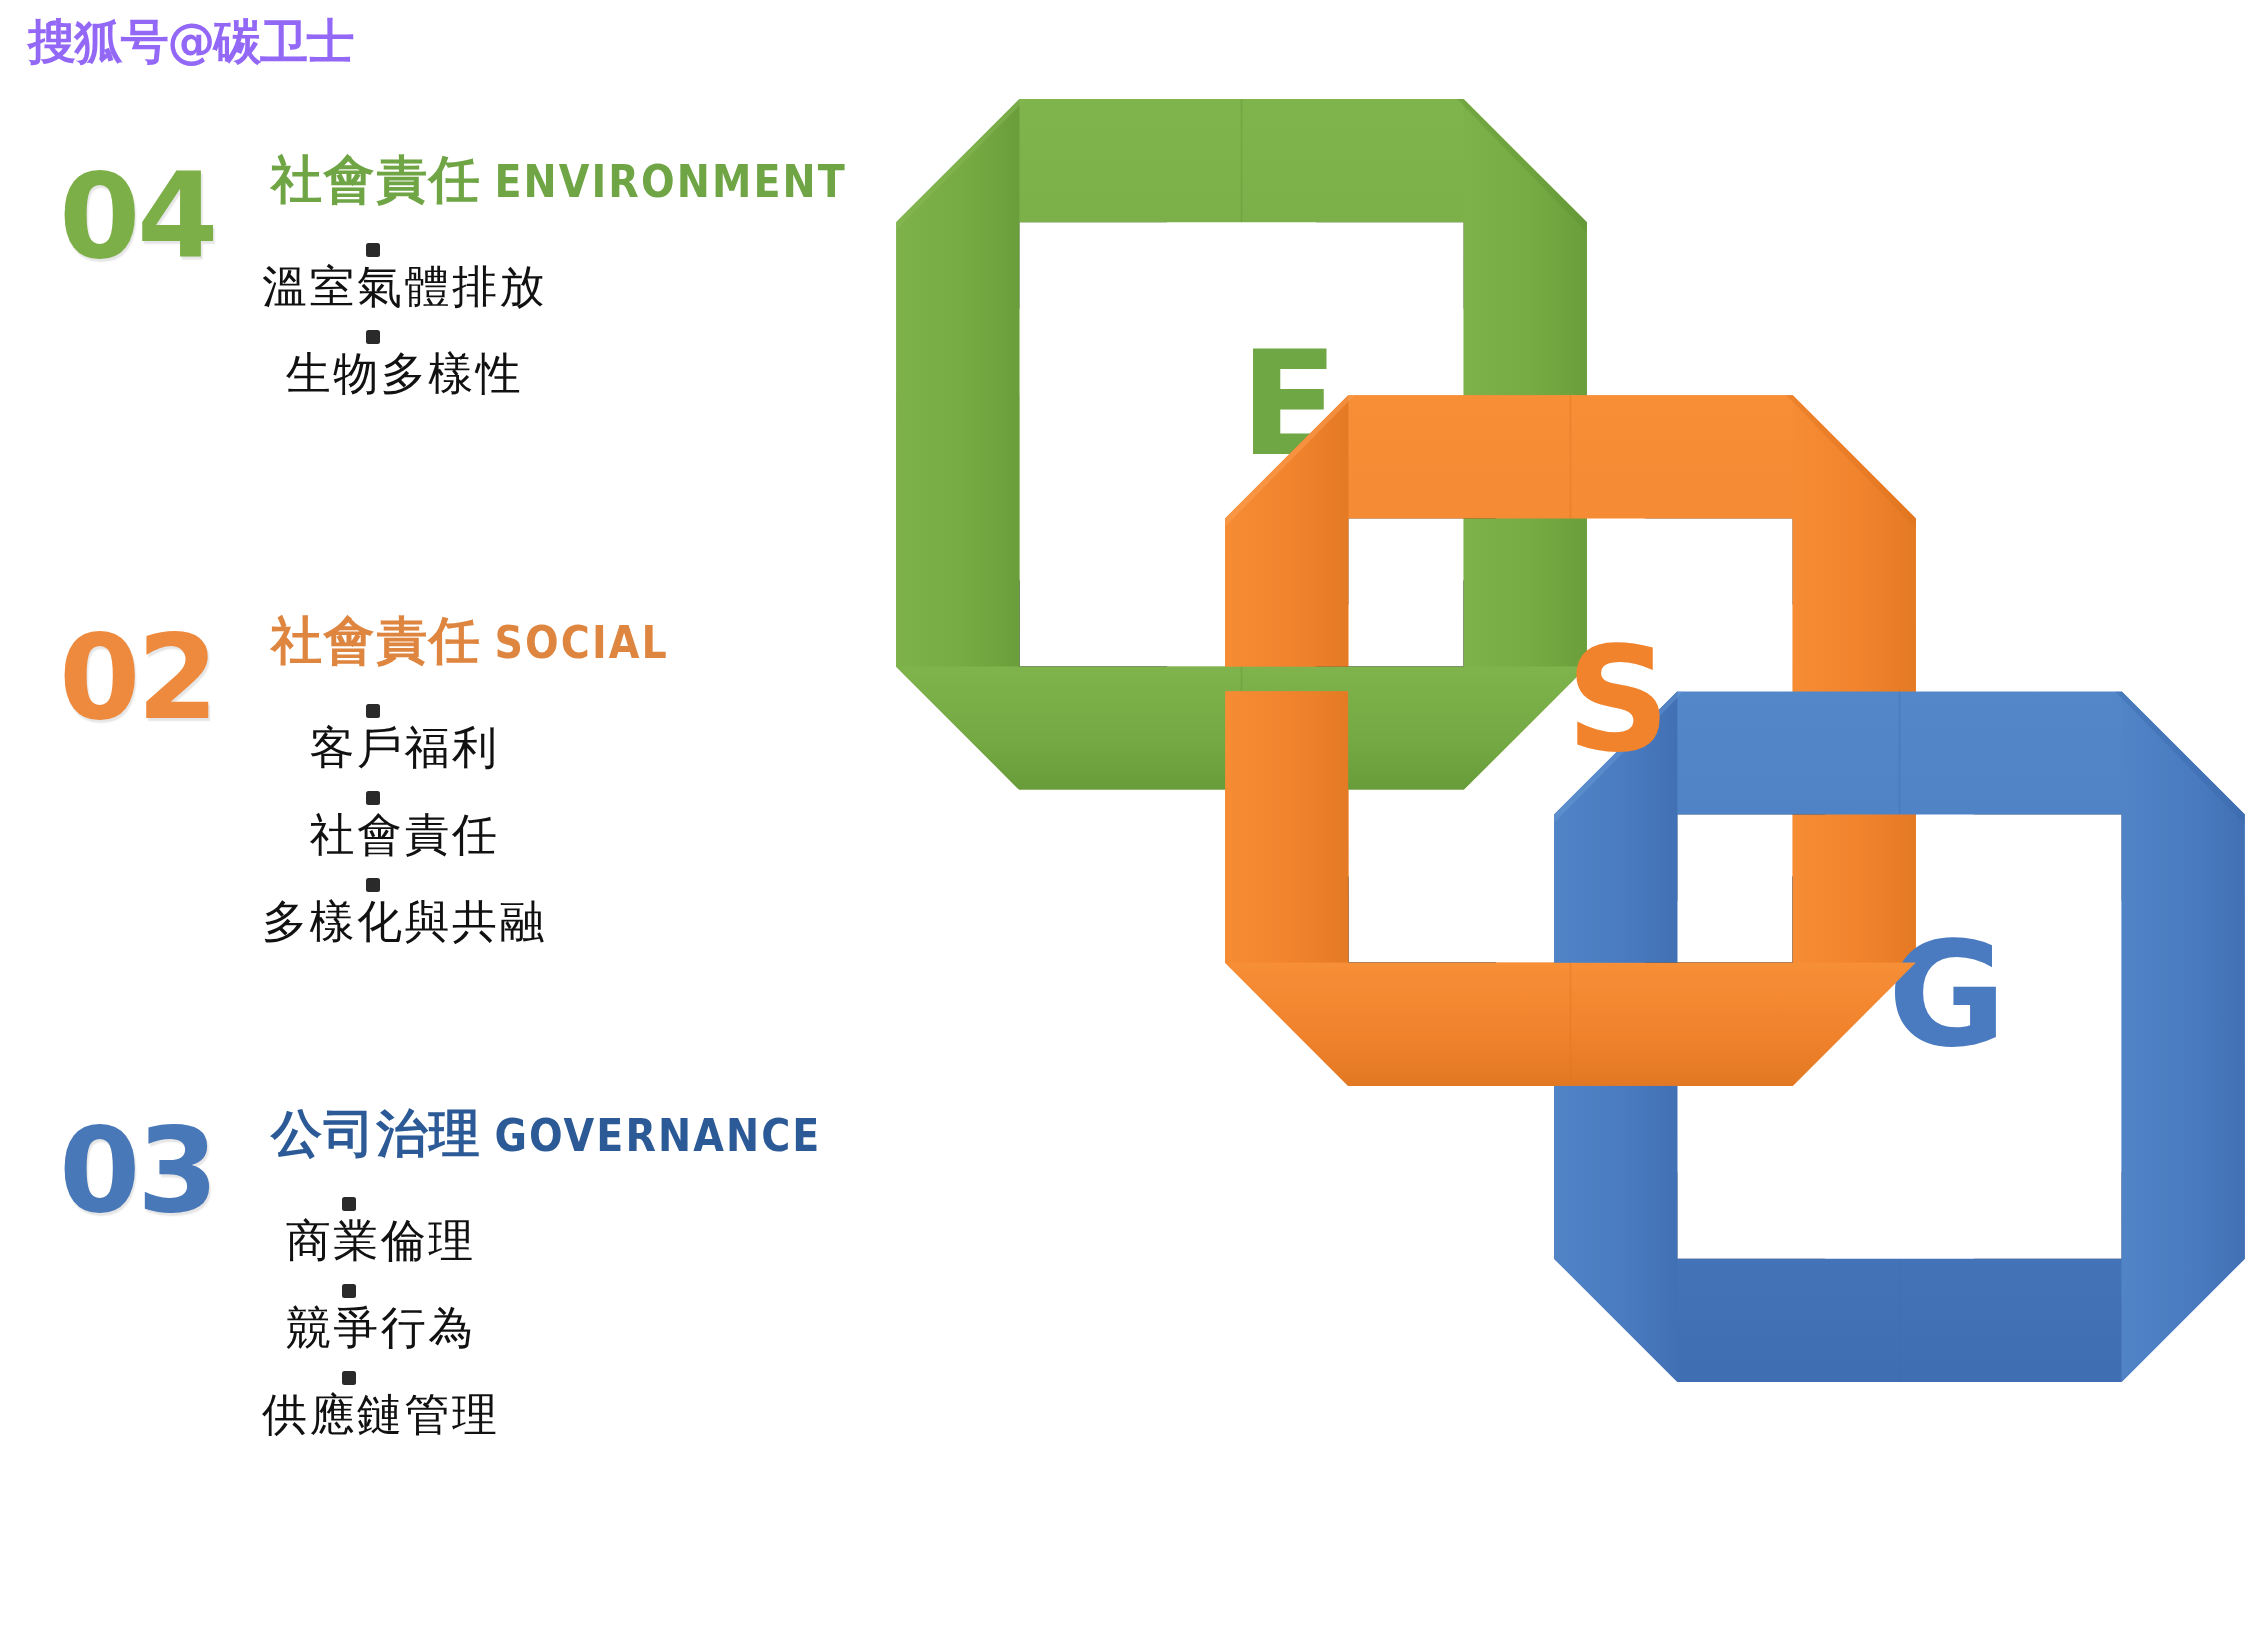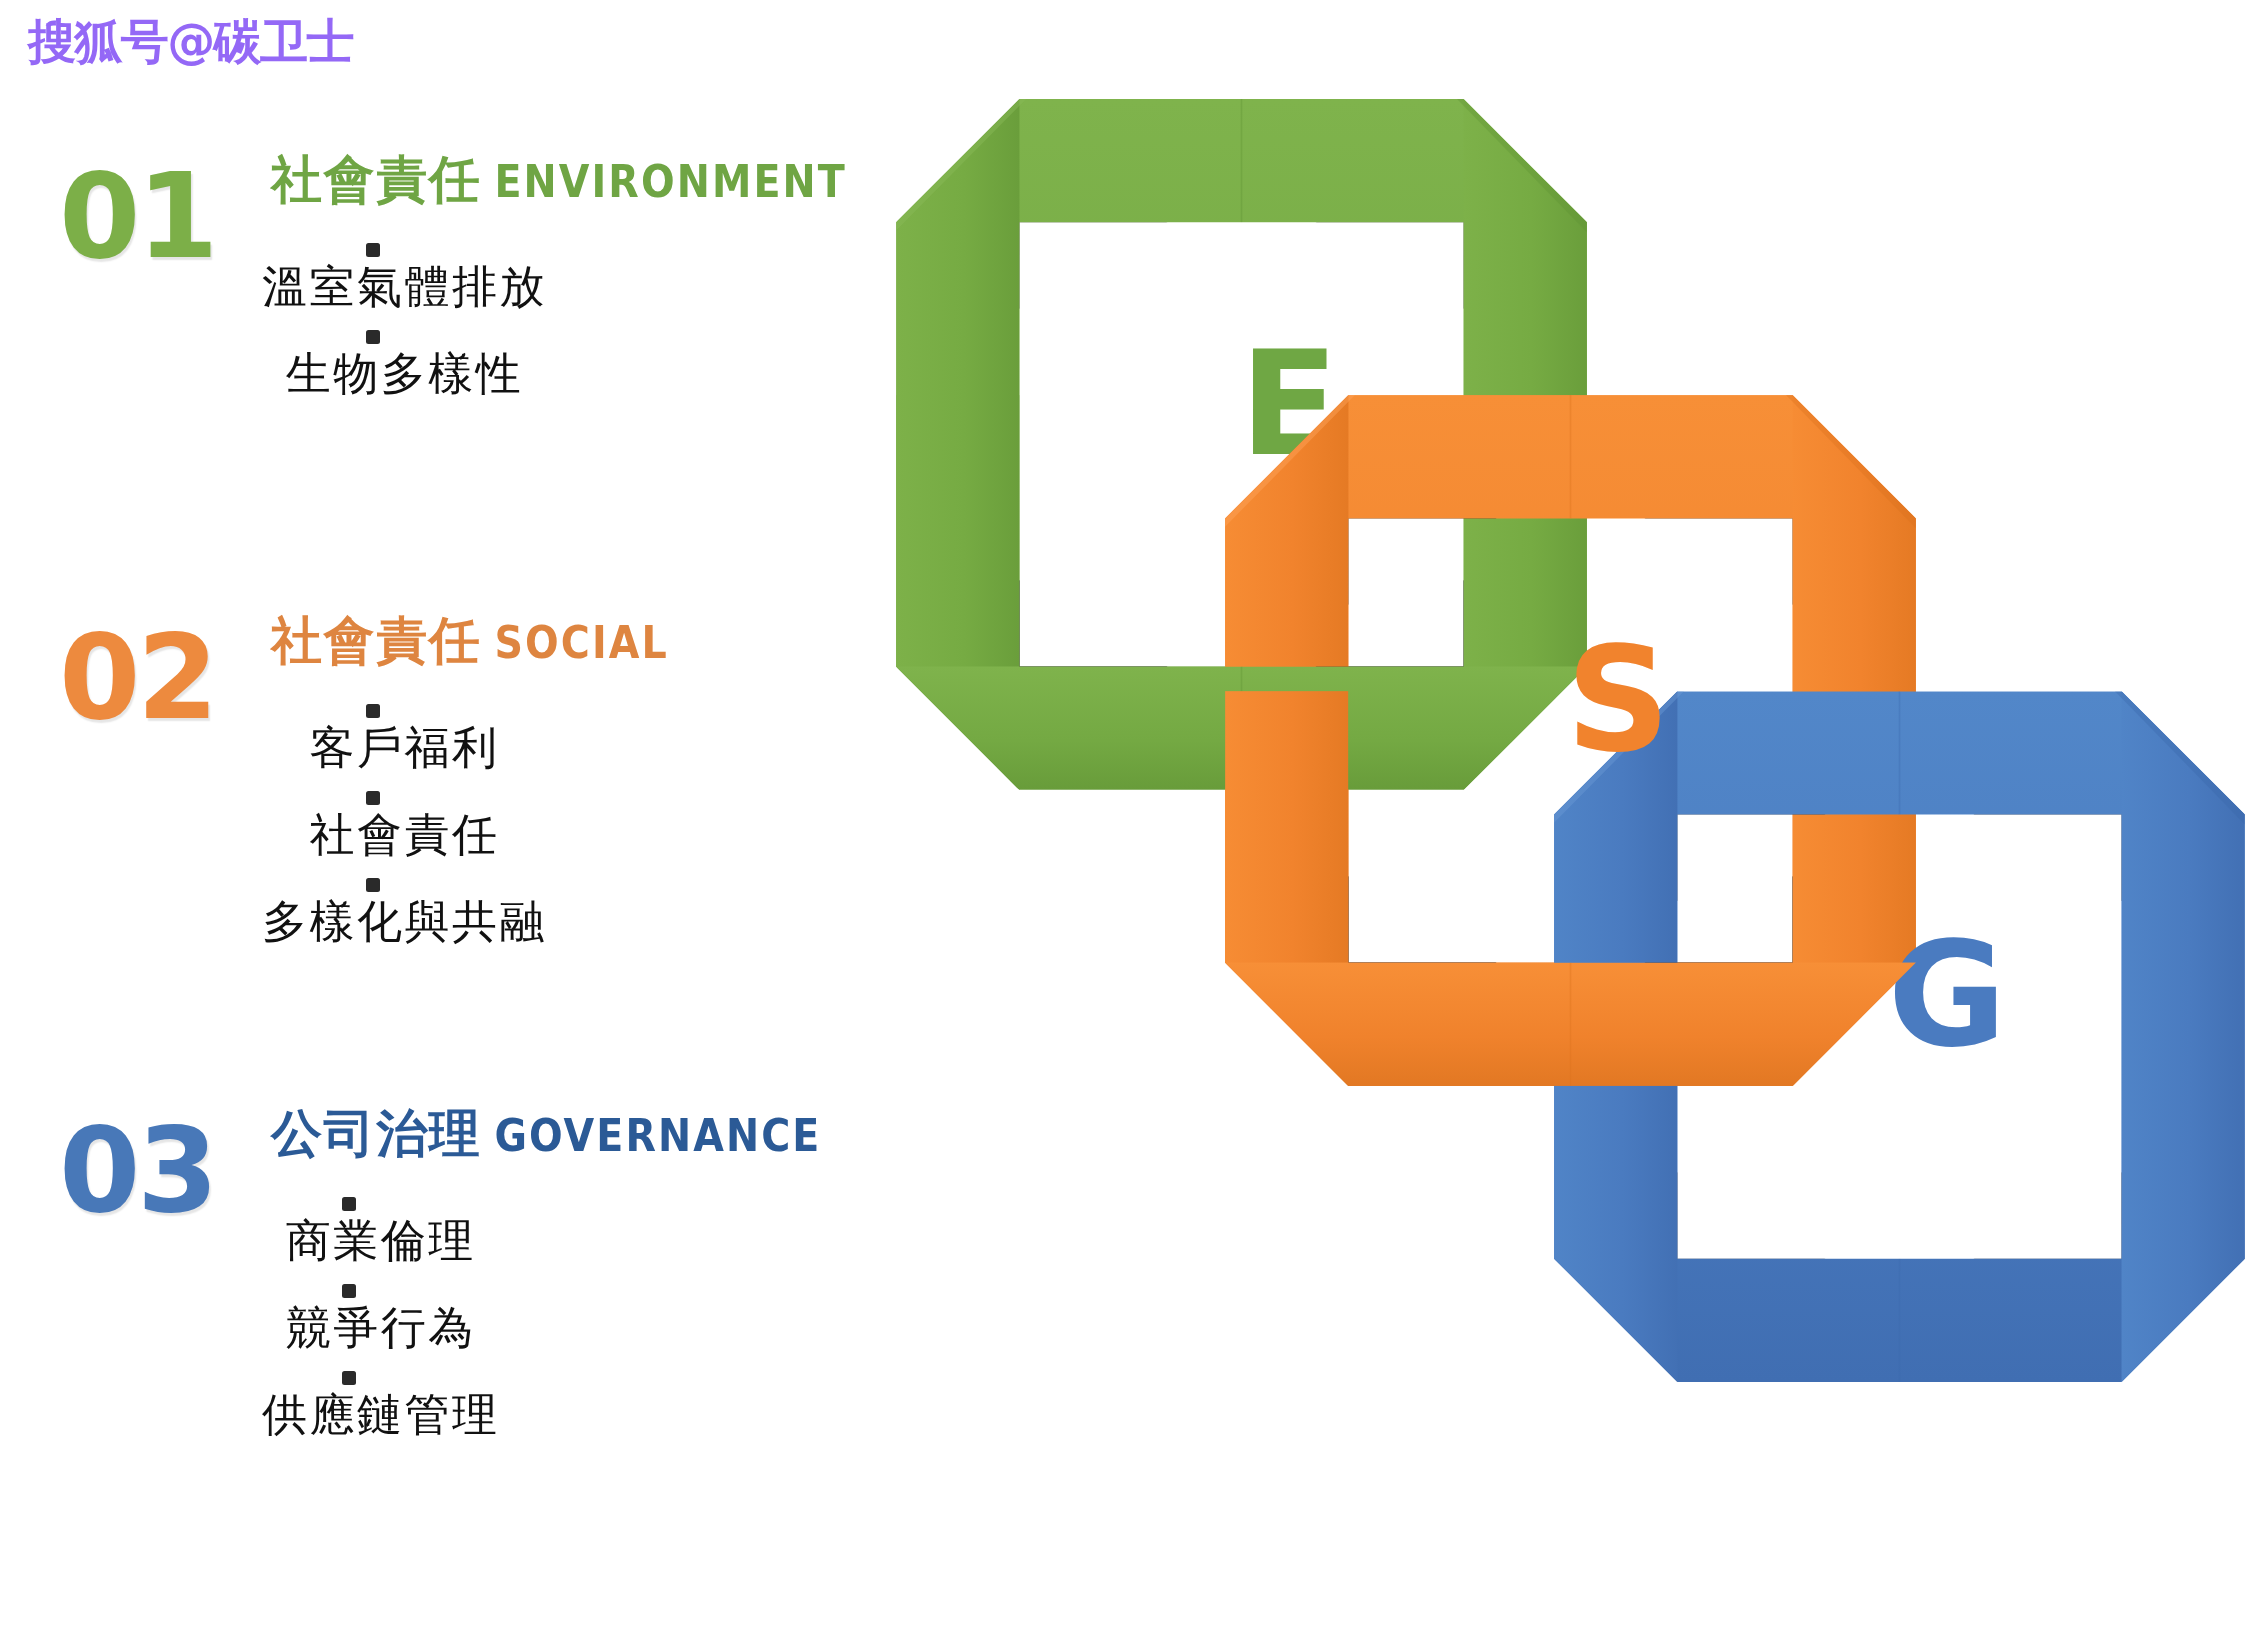--- a/index.html
+++ b/index.html
@@ -129,21 +129,21 @@
   #esg-graphic svg { display: block; width: 100%; height: 100%; }
 </style>
 </head>
 <body>
 
 <div id="watermark">搜狐号@碳卫士</div>
 
 <div id="left-col">
 
   <div class="section" id="section-1">
-    <div class="sec-number" id="num-1">01</div>
+    <div class="sec-number" id="num-1">04</div>
     <div class="sec-heading" id="heading-1">
       <span class="heading-cn">社會責任</span>
       <span class="heading-en">ENVIRONMENT</span>
     </div>
     <ul class="bullets">
       <li class="bullet-row">
         <span class="bullet-dot"></span>
         <span class="bullet-text">溫室氣體排放</span>
       </li>
       <li class="bullet-row">

